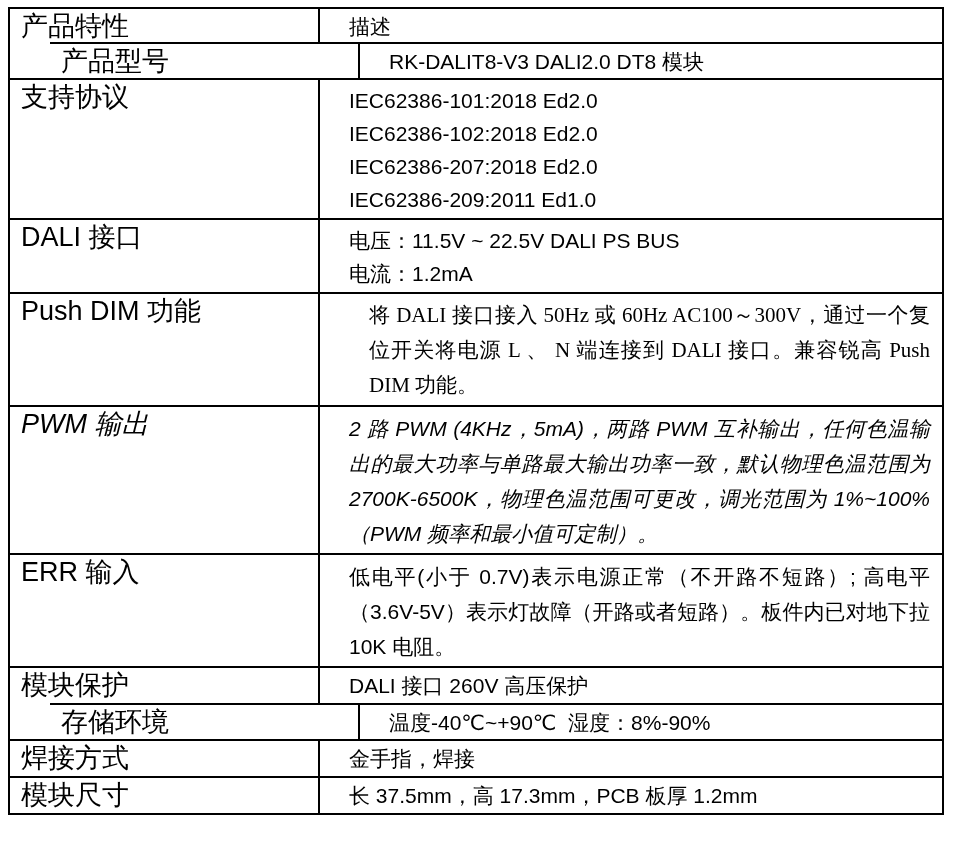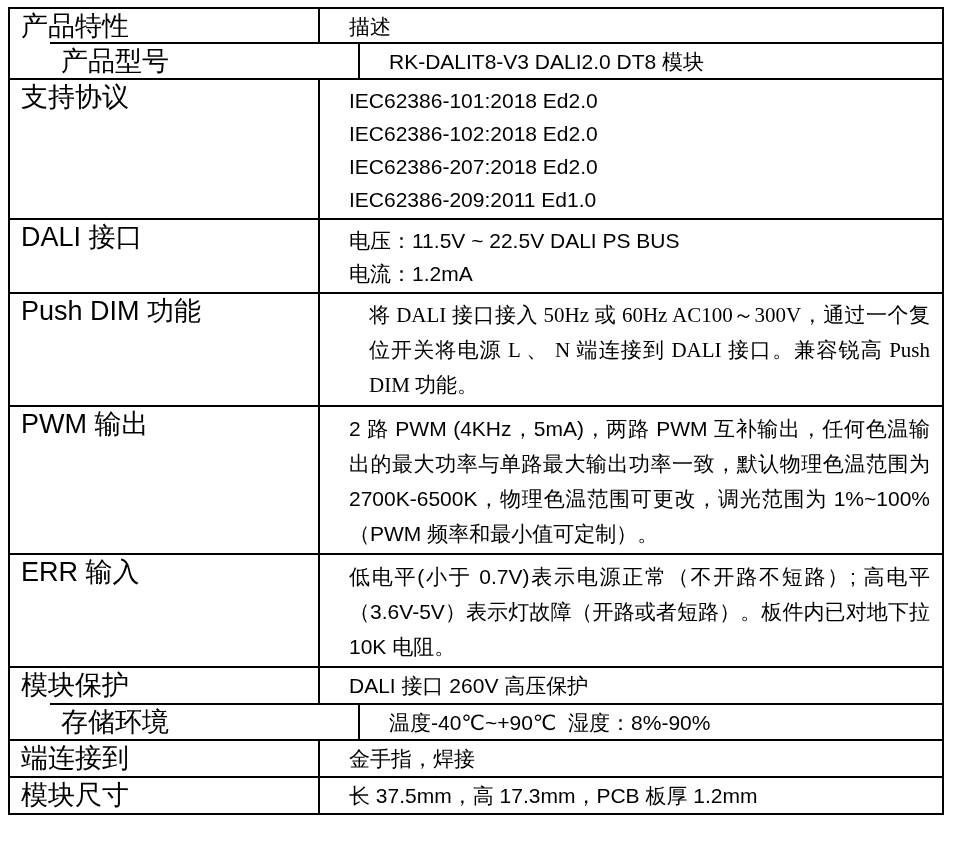--- a/index.html
+++ b/index.html
@@ -52,21 +52,21 @@
   }
   .cell-desc.para.serif-latin {
     font-family: "Liberation Serif", "DejaVu Serif", serif;
   }
   
   .h32  { min-height: 32px; }
   .h36  { min-height: 36px; margin-left: 40px; }
   .h37  { min-height: 37px; }
   .h72  { min-height: 72px; }
   .h106 { min-height: 106px; gap: 20px; }
-  .h135 { min-height: 135px; }
+  .h135 { min-height: 135px; font-style: italic; }
   .h105 { min-height: 105px; }
   .h138 { min-height: 138px; }
 </style>
 </head>
 <body>
 
 <div class="spec-table">
 
   <div class="row h32">
     <div class="cell-label">
@@ -144,21 +144,21 @@
     <div class="cell-label">
       <div class="line">存储环境</div>
     </div>
     <div class="cell-desc">
       <div class="line">温度-40℃~+90℃  湿度：8%-90%</div>
     </div>
   </div>
 
   <div class="row h37">
     <div class="cell-label">
-      <div class="line">端连接到</div>
+      <div class="line">焊接方式</div>
     </div>
     <div class="cell-desc">
       <div class="line">金手指，焊接</div>
     </div>
   </div>
 
   <div class="row h37">
     <div class="cell-label">
       <div class="line">模块尺寸</div>
     </div>

